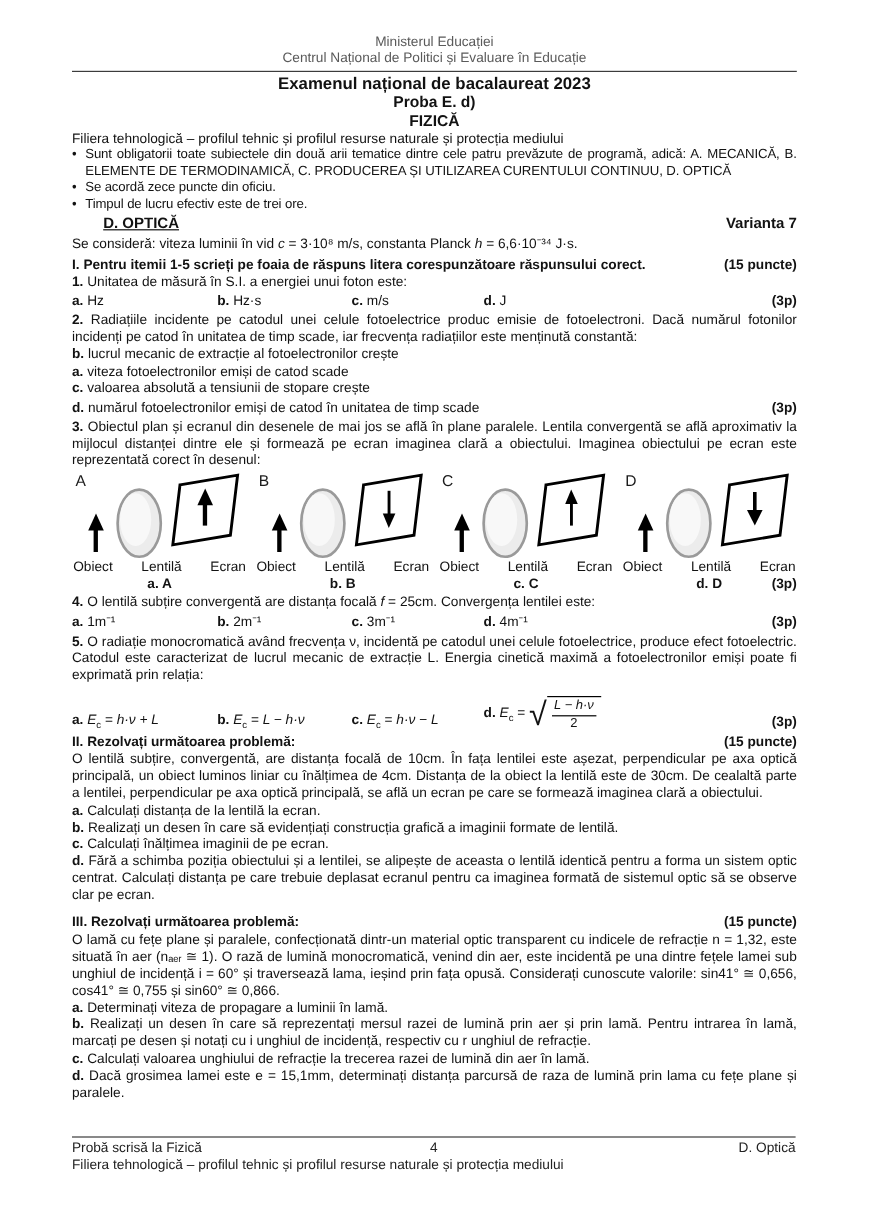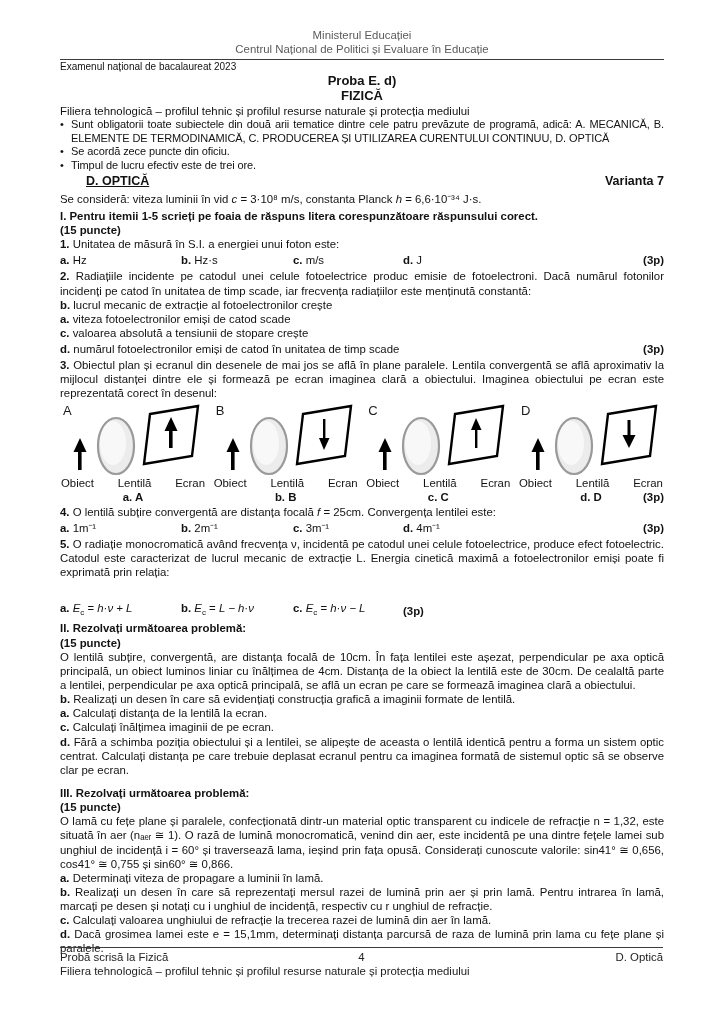--- a/index.html
+++ b/index.html
@@ -1,31 +1,31 @@
 <!DOCTYPE html>
 <html><head>
 <meta charset="utf-8">
 <style>
   html,body{margin:0;padding:0;background:#fff;}
   body{width:724px;height:1024px;position:relative;overflow:hidden;
        font-family:"Liberation Sans", sans-serif;font-size:11.4px;line-height:1.24;color:#121212;}
   .page{position:relative;width:724px;height:1024px;box-sizing:border-box;padding:28px 60px 0 60px;}
   .hdr-center{text-align:center;color:#5a5a5a;font-size:11.4px;line-height:1.25;}
   .hrule{border-top:1.4px solid #3c3c3c;margin:2px 0 1px 0;}
-  .title1{text-align:left;font-weight:normal;font-size:10px;line-height:1.2;}
+  .title1{text-align:center;font-weight:bold;font-size:14px;line-height:1.2;}
   .title2{text-align:center;font-weight:bold;font-size:13px;line-height:1.18;}
   .filiera{margin-top:1px;}
   .bullet{display:flex;font-size:11px;letter-spacing:-0.1px;line-height:1.23;}
   .bullet .bchar{width:11px;flex:0 0 11px;}
   .bullet .btext{flex:1;text-align:justify;}
   .optica-row{display:flex;justify-content:space-between;margin:2px 0 2px 0;}
   .optica{font-weight:bold;font-size:12.5px;text-decoration:underline;margin-left:26px;}
   .variant{font-weight:bold;font-size:12.5px;}
   .constants{margin:1px 0 2px 0;}
-  .qhead{display:flex;justify-content:space-between;font-weight:bold;margin-top:3px;flex-direction:column;}
+  .qhead{display:flex;justify-content:space-between;font-weight:bold;margin-top:3px;}
   .qhead .pts{font-weight:bold;}
   p.qtext{margin:0;text-align:justify;}
   p.item{margin:0;text-align:justify;}
   .optrow{display:flex;align-items:center;margin:1px 0 1px 0;min-height:16px;}
   .optrow .o1{width:121px;}
   .optrow .o2{width:112px;}
   .optrow .o3{width:110px;}
   .optrow .o4{flex:1;}
   .optrow .rowpts{font-weight:bold;}
   .okey{font-weight:bold;}
@@ -198,30 +198,37 @@
     <span class="o3"><b class="okey">c.</b> <span>3m⁻¹</span></span>
     <span class="o4"><b class="okey">d.</b> <span>4m⁻¹</span></span>
     <span class="rowpts">(3p)</span>
   </div>
 
   <p class="qtext"><b class="okey">5.</b> <span>O radiație monocromatică având frecvența ν, incidentă pe catodul unei celule fotoelectrice, produce efect fotoelectric. Catodul este caracterizat de lucrul mecanic de extracție L. Energia cinetică maximă a fotoelectronilor emiși poate fi exprimată prin relația:</span></p>
   <div class="optrow mathrow">
     <span class="o1"><b class="okey">a.</b> <i>E</i><sub>c</sub><span> = </span><i>h·ν + L</i></span>
     <span class="o2"><b class="okey">b.</b> <i>E</i><sub>c</sub><span> = </span><i>L − h·ν</i></span>
     <span class="o3"><b class="okey">c.</b> <i>E</i><sub>c</sub><span> = </span><i>h·ν − L</i></span>
+    <span class="o4"><b class="okey">d.</b> <i>E</i><sub>c</sub><span> = </span><span class="sqrt">
+          <span class="rad">√</span>
+          <span class="frac">
+            <span class="num">L − h·ν</span>
+            <span class="den">2</span>
+          </span>
+        </span></span>
     <span class="rowpts">(3p)</span>
   </div>
 
   <div class="qhead">
     <span>II. Rezolvați următoarea problemă:</span>
     <span class="pts">(15 puncte)</span>
   </div>
   <p class="qtext">O lentilă subțire, convergentă, are distanța focală de 10cm. În fața lentilei este așezat, perpendicular pe axa optică principală, un obiect luminos liniar cu înălțimea de 4cm. Distanța de la obiect la lentilă este de 30cm. De cealaltă parte a lentilei, perpendicular pe axa optică principală, se află un ecran pe care se formează imaginea clară a obiectului.</p>
+  <p class="item"><b class="okey">a.</b> <span>Calculați distanța de la lentilă la ecran.</span></p>
   <p class="item"><b class="okey">b.</b> <span>Realizați un desen în care să evidențiați construcția grafică a imaginii formate de lentilă.</span></p>
-  <p class="item"><b class="okey">a.</b> <span>Calculați distanța de la lentilă la ecran.</span></p>
   <p class="item"><b class="okey">c.</b> <span>Calculați înălțimea imaginii de pe ecran.</span></p>
   <p class="item"><b class="okey">d.</b> <span>Fără a schimba poziția obiectului și a lentilei, se alipește de aceasta o lentilă identică pentru a forma un sistem optic centrat. Calculați distanța pe care trebuie deplasat ecranul pentru ca imaginea formată de sistemul optic să se observe clar pe ecran.</span></p>
 
   <div class="qhead" style="margin-top:9px;">
     <span>III. Rezolvați următoarea problemă:</span>
     <span class="pts">(15 puncte)</span>
   </div>
   <p class="qtext">O lamă cu fețe plane și paralele, confecționată dintr-un material optic transparent cu indicele de refracție n = 1,32, este situată în aer (nₐₑᵣ ≅ 1). O rază de lumină monocromatică, venind din aer, este incidentă pe una dintre fețele lamei sub unghiul de incidență i = 60° și traversează lama, ieșind prin fața opusă. Considerați cunoscute valorile: sin41° ≅ 0,656, cos41° ≅ 0,755 și sin60° ≅ 0,866.</p>
   <p class="item"><b class="okey">a.</b> <span>Determinați viteza de propagare a luminii în lamă.</span></p>
   <p class="item"><b class="okey">b.</b> <span>Realizați un desen în care să reprezentați mersul razei de lumină prin aer și prin lamă. Pentru intrarea în lamă, marcați pe desen și notați cu i unghiul de incidență, respectiv cu r unghiul de refracție.</span></p>

